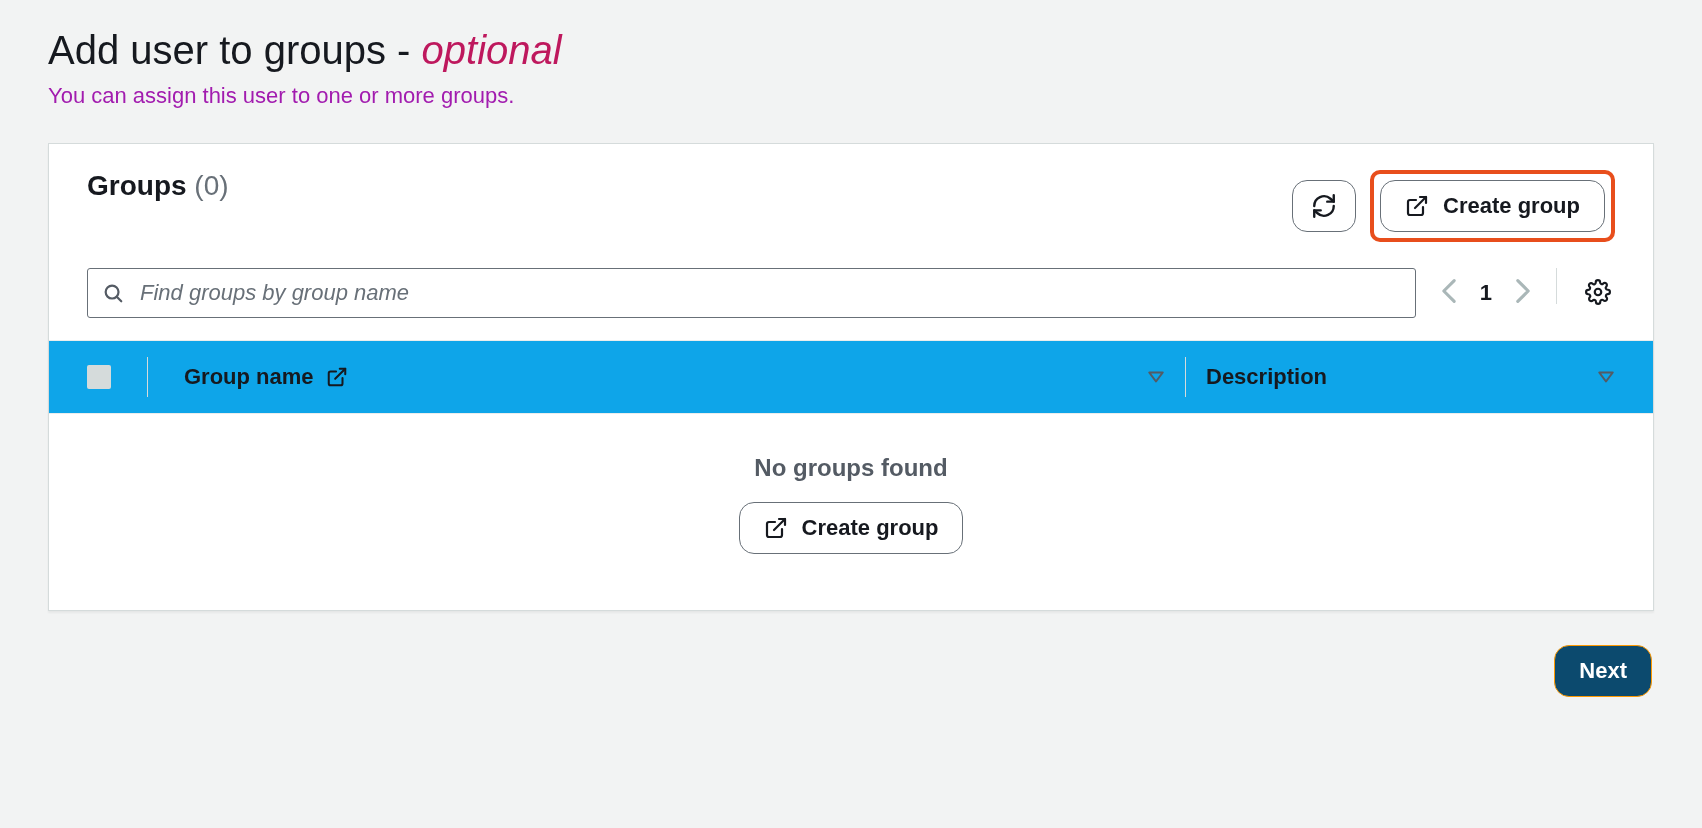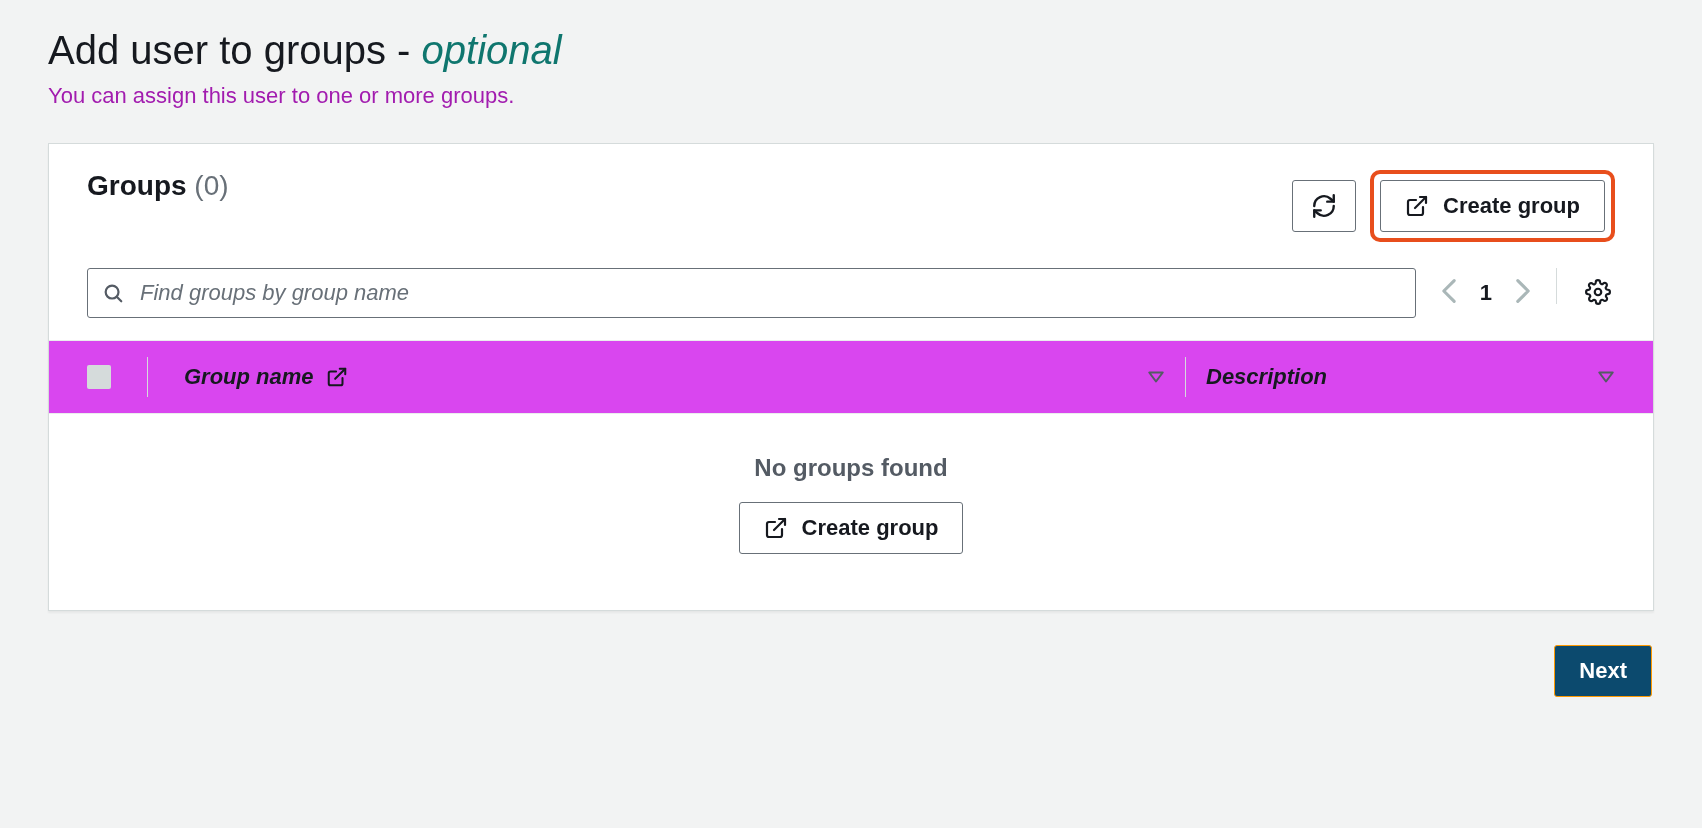--- a/index.html
+++ b/index.html
@@ -16,21 +16,21 @@
   }
   h1.page-title {
     font-size: 40px;
     font-weight: 400;
     margin: 0 0 10px 0;
     color: #16191f;
   }
   h1.page-title .optional {
     font-style: italic;
     font-weight: 400;
-    color: #0f766e;
+    color: #be185d;
   }
   .subtitle {
     font-size: 22px;
     color: #a21caf;
     margin: 0 0 34px 0;
   }
   .panel {
     background: #fff;
     border: 1px solid #d5dbdb;
     box-shadow: 0 2px 2px rgba(0,0,0,0.05);
@@ -50,21 +50,21 @@
     font-weight: 500;
   }
   .panel-actions {
     display: flex;
     gap: 14px;
     align-items: center;
   }
   .btn {
     border: 1.5px solid #687078;
     background: #fff;
-    border-radius: 3px;
+    border-radius: 15px;
     padding: 10px 24px;
     font-size: 22px;
     font-weight: 700;
     color: #16191f;
     display: inline-flex;
     align-items: center;
     gap: 14px;
     cursor: pointer;
     line-height: 1;
     height: 52px;
@@ -128,24 +128,23 @@
     background: none;
     border: none;
     padding: 4px;
     cursor: pointer;
   }
   .table-header {
     display: flex;
     align-items: center;
     border-top: 1px solid #eaeded;
     border-bottom: 1px solid #eaeded;
-    background: #d946ef;
+    background: #0ea5e9;
     padding: 0 38px;
     height: 74px;
-    font-style: italic;
   }
   .th-check {
     width: 60px;
     display: flex;
     align-items: center;
   }
   .checkbox {
     width: 24px;
     height: 24px;
     background: #d5dbdb;

